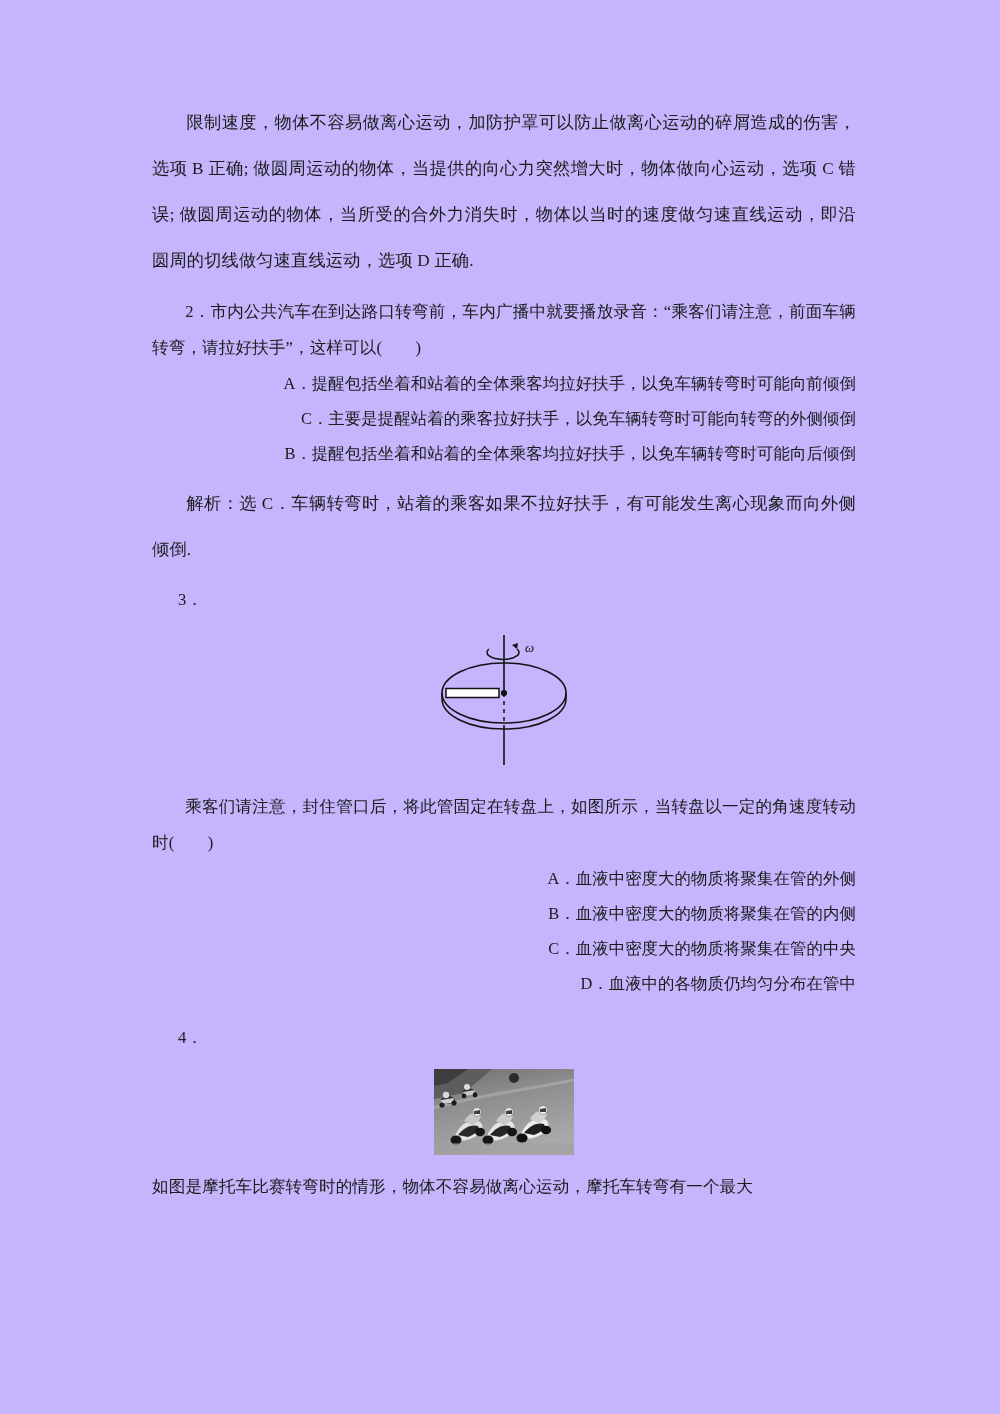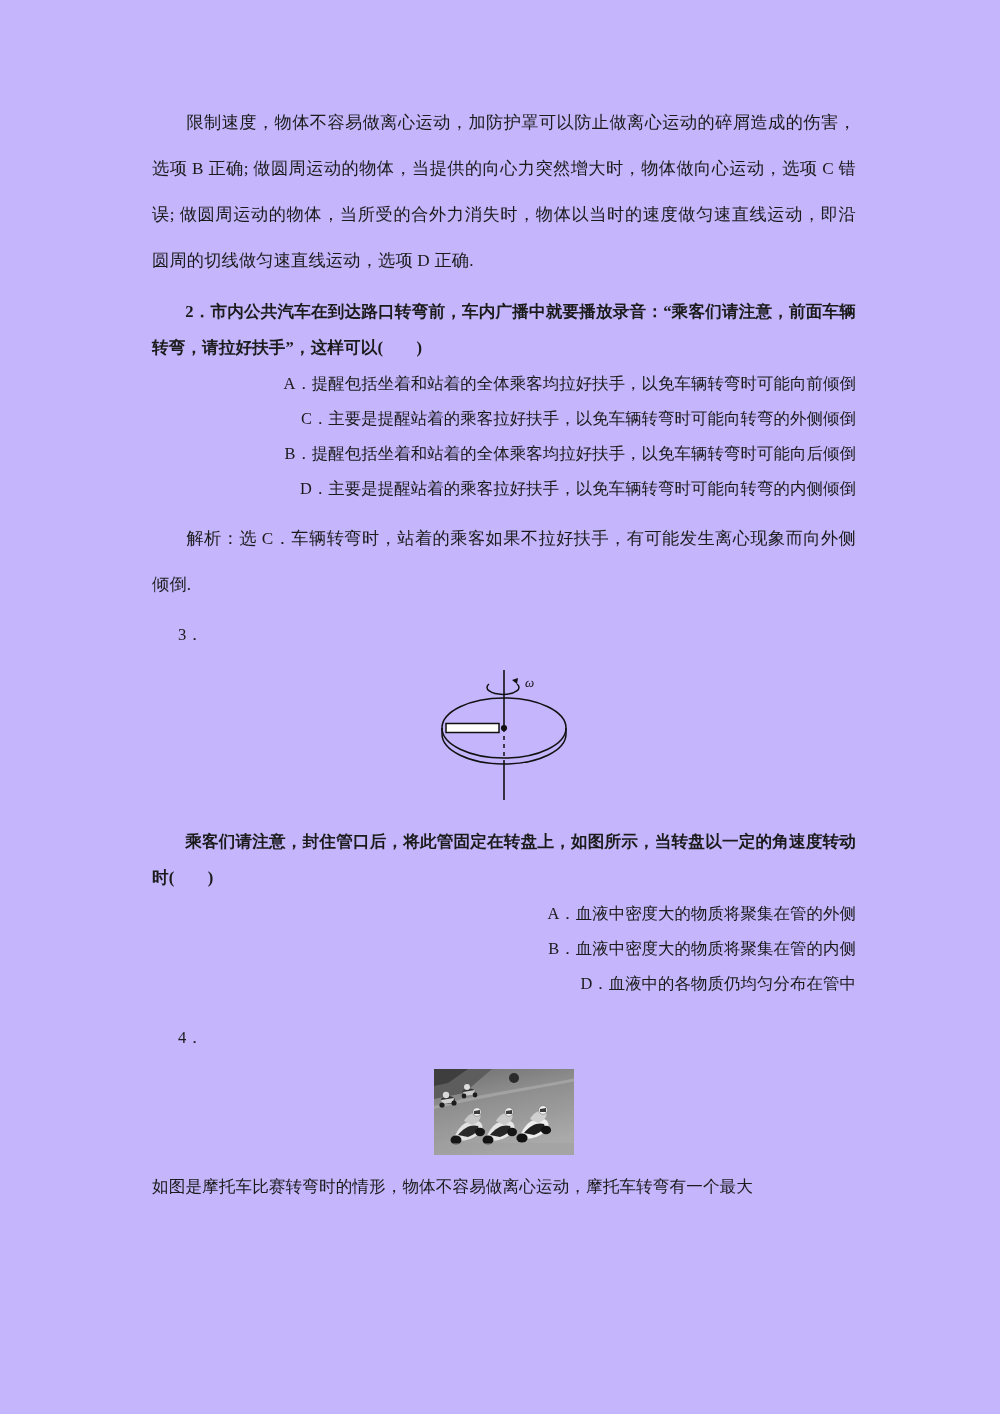--- a/index.html
+++ b/index.html
@@ -44,21 +44,21 @@
   .para.indent { text-indent: 2em; }
 
   .qline {
     font-size: 16.6px;
     line-height: 36px;
     letter-spacing: 0.1px;
     color: #1b1b1b;
     text-align: justify;
     text-justify: inter-ideograph;
   }
-  .qline.indent { text-indent: 2em; font-weight: bold; }
+  .qline.indent { text-indent: 2em; }
 
   .option {
     font-size: 16.4px;
     line-height: 35px;
     padding-left: 26px;
     letter-spacing: 0.1px;
     color: #1b1b1b;
     white-space: nowrap;
     text-align: right;
   }
@@ -115,23 +115,20 @@
 
     <div class="option">
       <span class="opt-letter">A．</span><span>提醒包括坐着和站着的全体乘客均拉好扶手，以免车辆转弯时可能向前倾倒</span>
     </div>
     <div class="option">
       <span class="opt-letter">C．</span><span>主要是提醒站着的乘客拉好扶手，以免车辆转弯时可能向转弯的外侧倾倒</span>
     </div>
     <div class="option">
       <span class="opt-letter">B．</span><span>提醒包括坐着和站着的全体乘客均拉好扶手，以免车辆转弯时可能向后倾倒</span>
     </div>
-    <div class="option">
-      <span class="opt-letter">D．</span><span>主要是提醒站着的乘客拉好扶手，以免车辆转弯时可能向转弯的内侧倾倒</span>
-    </div>
 
     <div class="spacer-sm"></div>
 
     <div class="para indent">解析：选 C．车辆转弯时，站着的乘客如果不拉好扶手，有可能发生离心现象而向外侧倾倒.</div>
 
     <div class="spacer-sm"></div>
 
     <div class="qnum">3．</div>
 
     <div class="fig-disk-wrap">
@@ -160,20 +157,23 @@
       </svg>
     </div>
 
     <div class="qline indent">乘客们请注意，封住管口后，将此管固定在转盘上，如图所示，当转盘以一定的角速度转动时(　　)</div>
 
     <div class="option">
       <span class="opt-letter">A．</span><span>血液中密度大的物质将聚集在管的外侧</span>
     </div>
     <div class="option">
       <span class="opt-letter">B．</span><span>血液中密度大的物质将聚集在管的内侧</span>
+    </div>
+    <div class="option">
+      <span class="opt-letter">C．</span><span>血液中密度大的物质将聚集在管的中央</span>
     </div>
     <div class="option">
       <span class="opt-letter">D．</span><span>血液中的各物质仍均匀分布在管中</span>
     </div>
 
     <div class="spacer-sm"></div>
 
 
     <div class="spacer-sm"></div>
 

